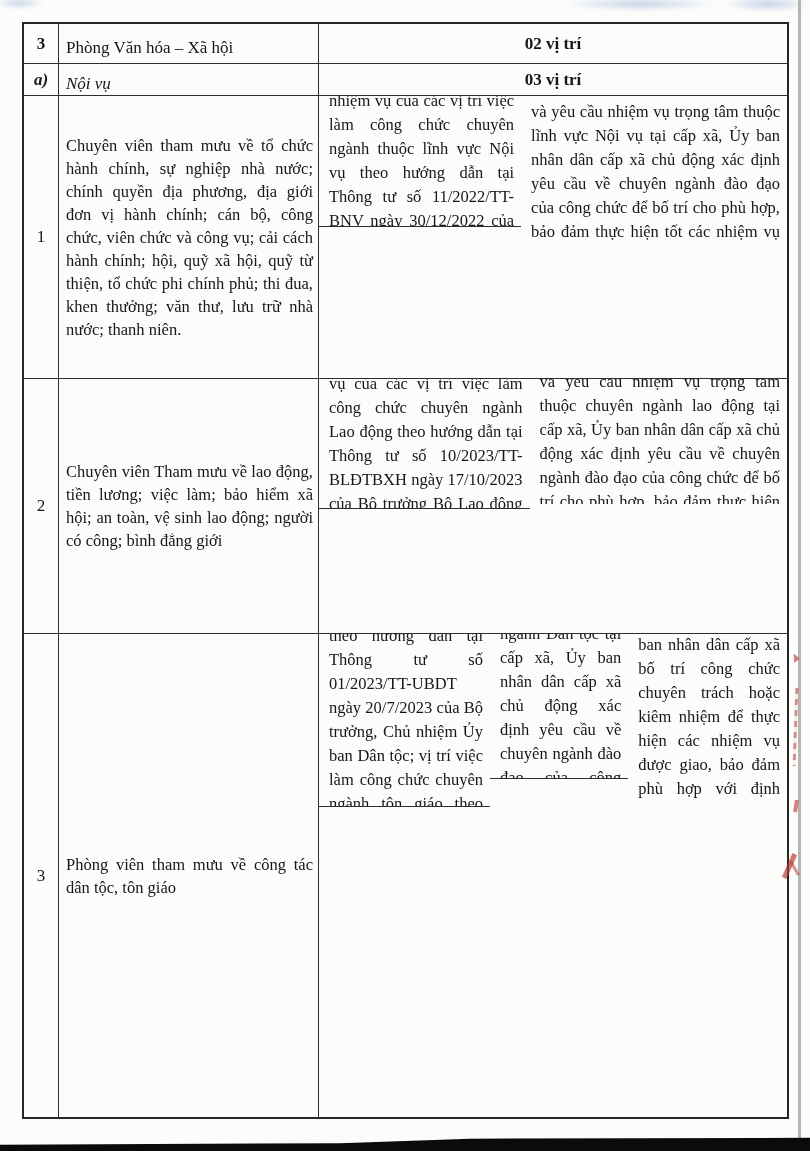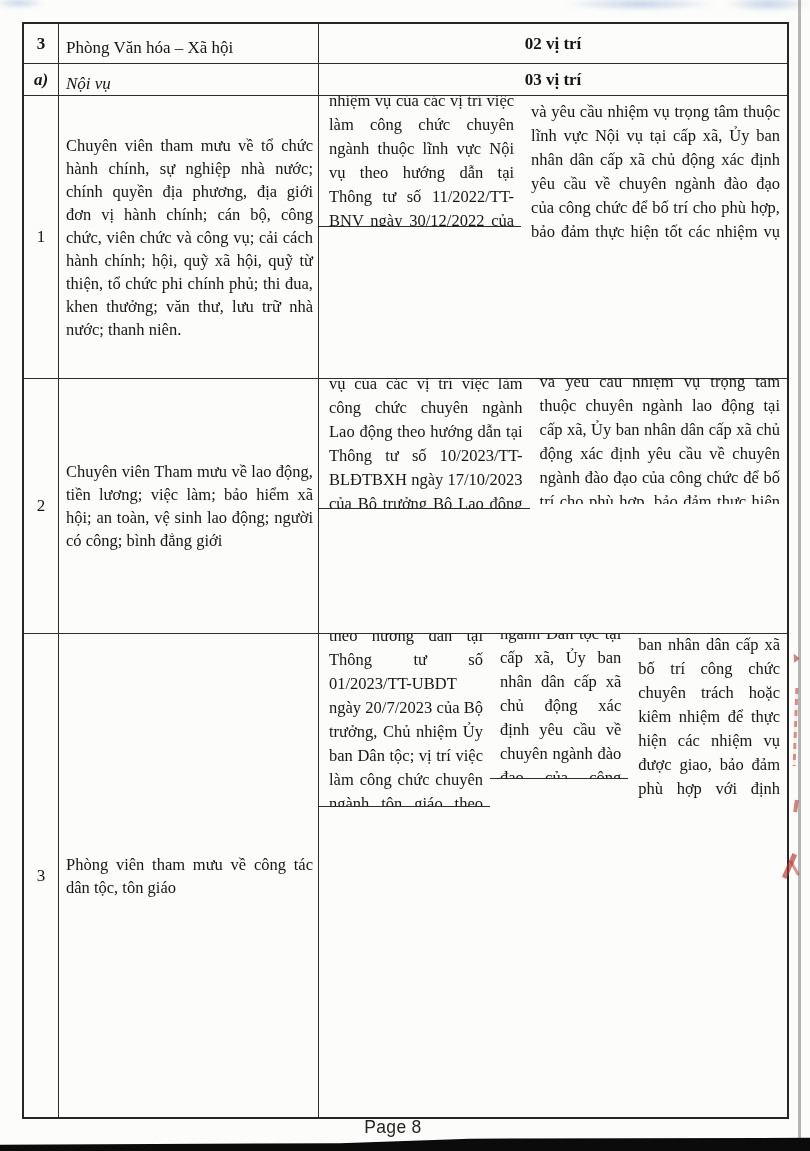--- a/index.html
+++ b/index.html
@@ -123,21 +123,20 @@
           <p>Căn cứ tình hình thực tế tại địa bàn và yêu cầu nhiệm vụ trọng tâm thuộc chuyên ngành Dân tộc tại cấp xã, Ủy ban nhân dân cấp xã chủ động xác định yêu cầu về chuyên ngành đào đạo của công chức để bố trí cho phù hợp, bảo đảm thực hiện tốt các nhiệm vụ được giao.</p>
         </div>
         <div class="d-cell last" style="height:165px;">
           <p>Căn cứ khối lượng công việc theo từng nhóm nhiệm vụ thuộc chuyên ngành dân tộc, tôn giáo, Ủy ban nhân dân cấp xã bố trí công chức chuyên trách hoặc kiêm nhiệm để thực hiện các nhiệm vụ được giao, bảo đảm phù hợp với định hướng khung thuộc chế công chức tại cấp xã theo quy định của cấp có thẩm quyền.</p>
         </div>
       </div>
     </div>
 
   </div>
 
-  <div class="footer">Page 8</div>
 
   <div class="edge-line"></div>
 
   <div class="red-mark" style="left:792px; top:653px; width:7px; height:9px; transform:rotate(-25deg); clip-path:polygon(0 100%, 50% 0, 100% 80%);"></div>
   <div class="red-squiggle"></div>
   <div class="red-mark" style="left:794px; top:800px; width:4px; height:12px; transform:rotate(8deg);"></div>
   <div class="red-mark" style="left:787px; top:853px; width:5px; height:26px; transform:rotate(24deg); opacity:.65;"></div>
   <div class="red-mark" style="left:793px; top:860px; width:3px; height:16px; transform:rotate(-30deg); opacity:.5;"></div>
 
   <div class="scan-bar"></div>

